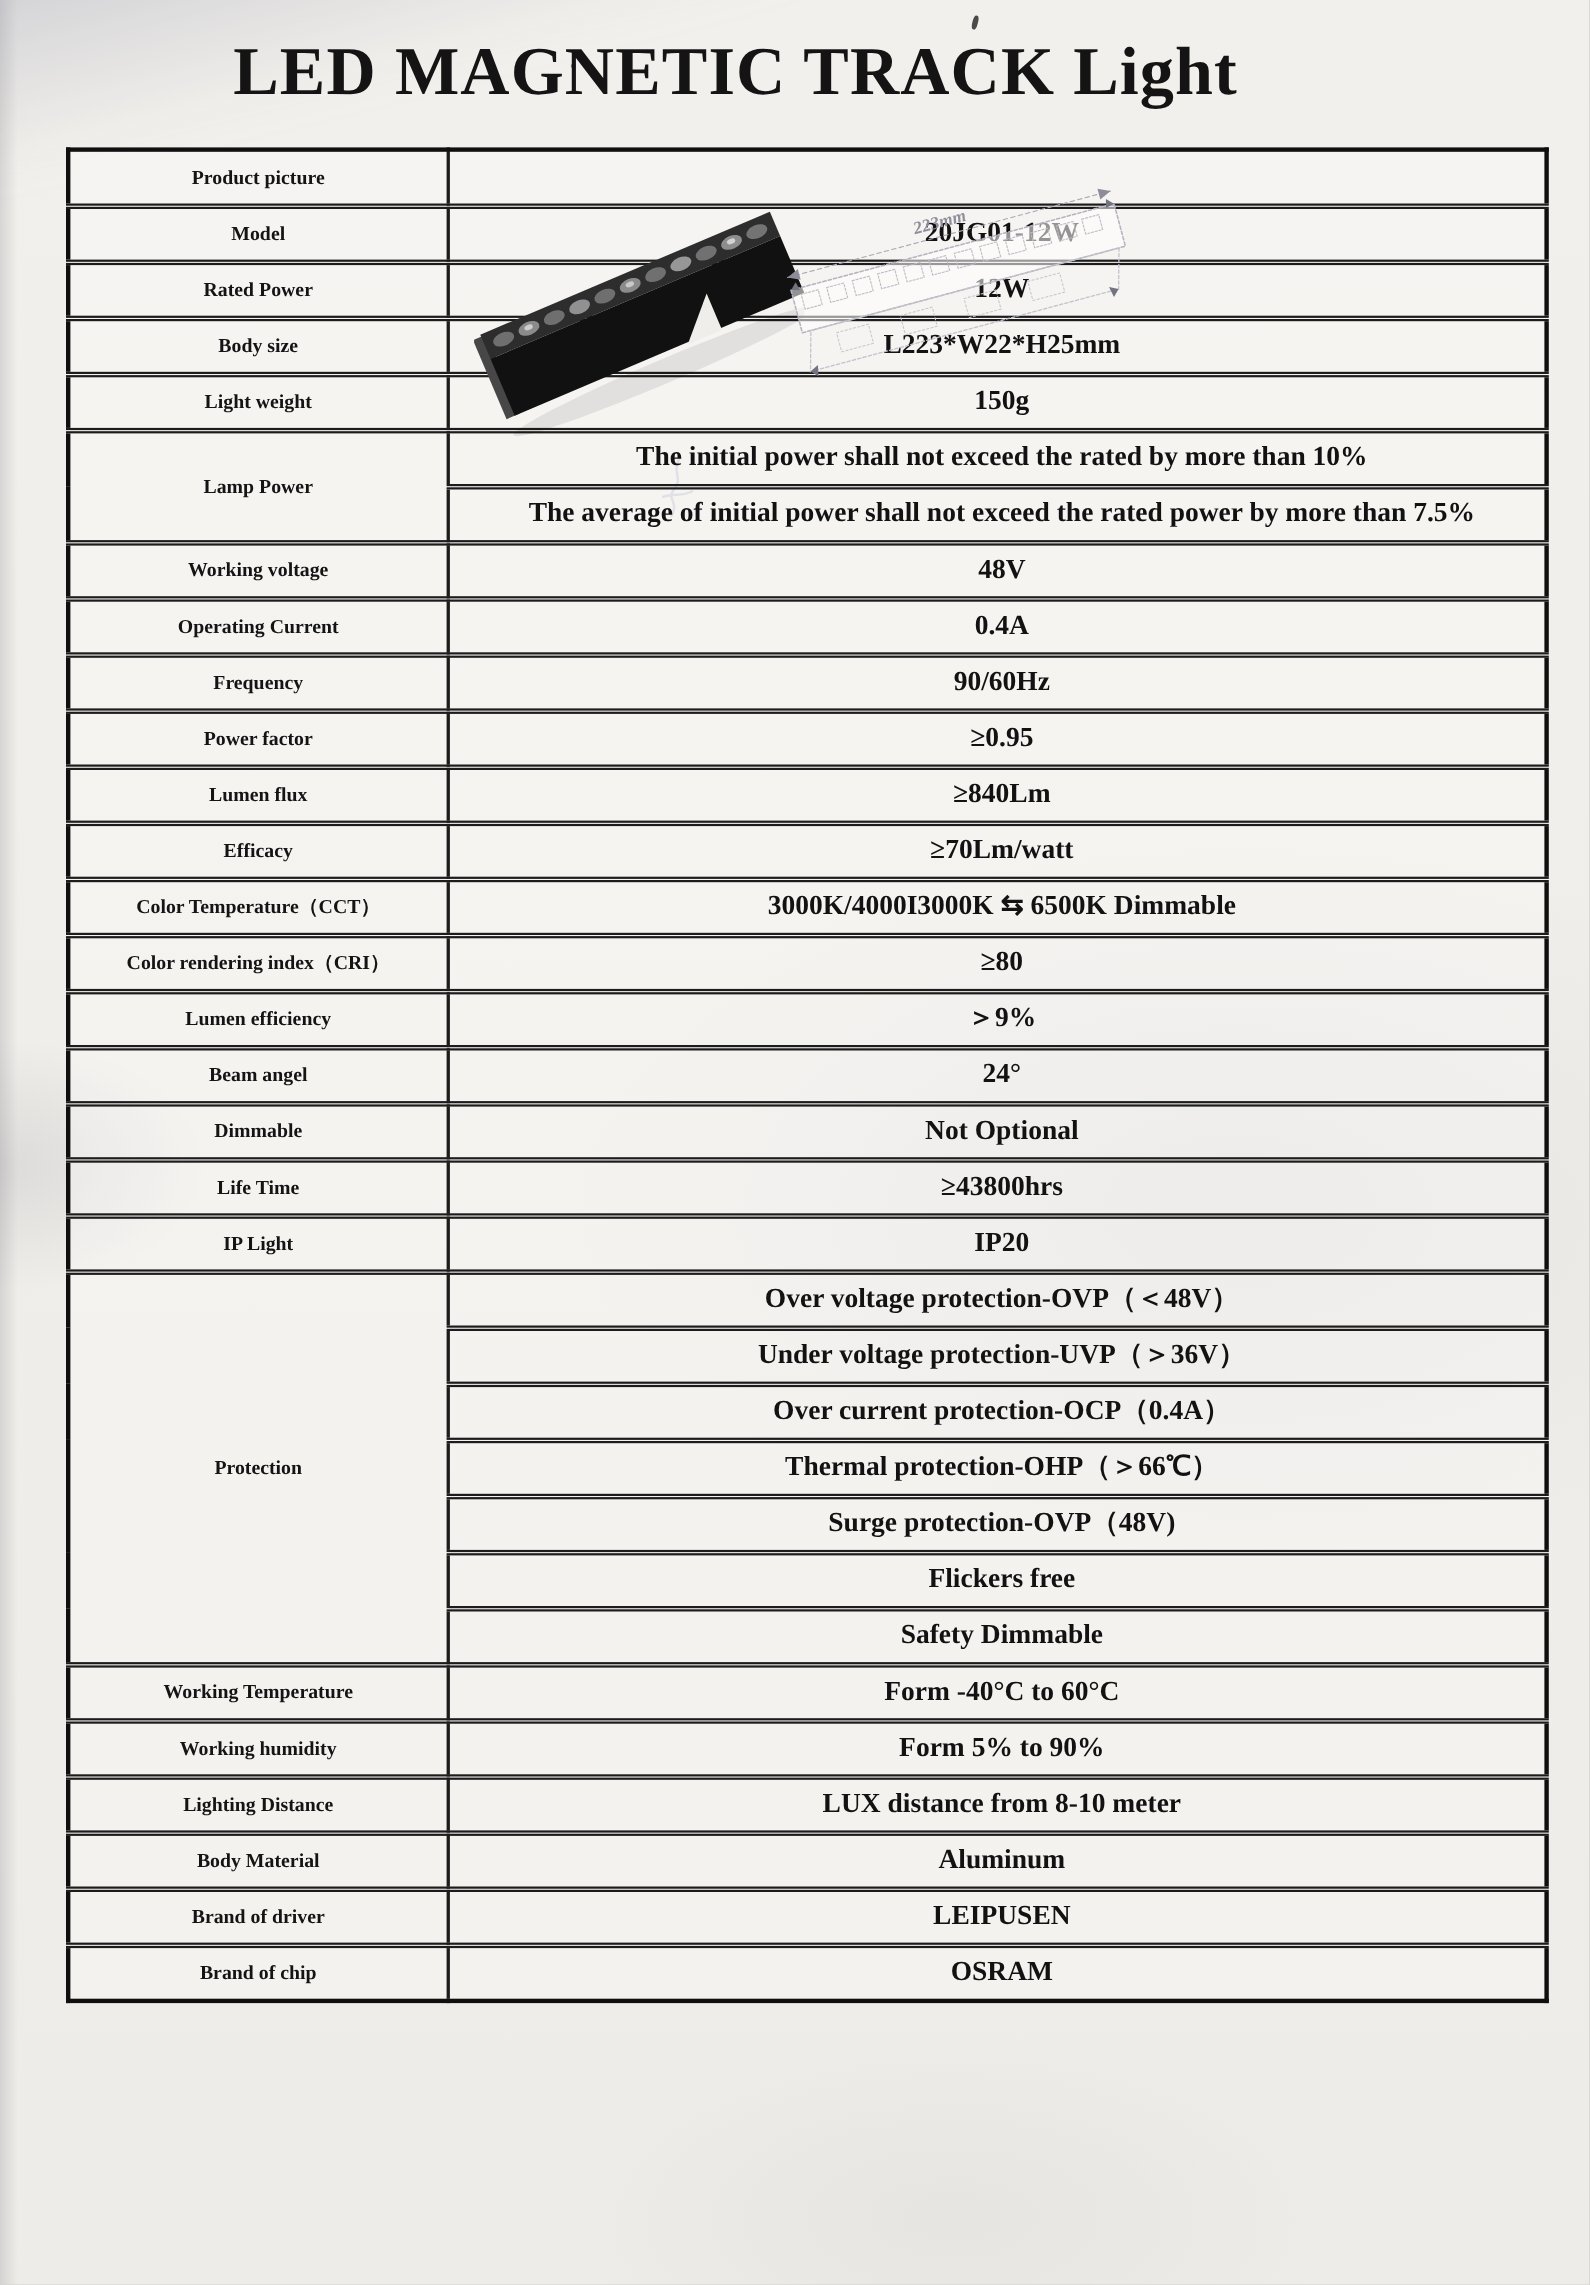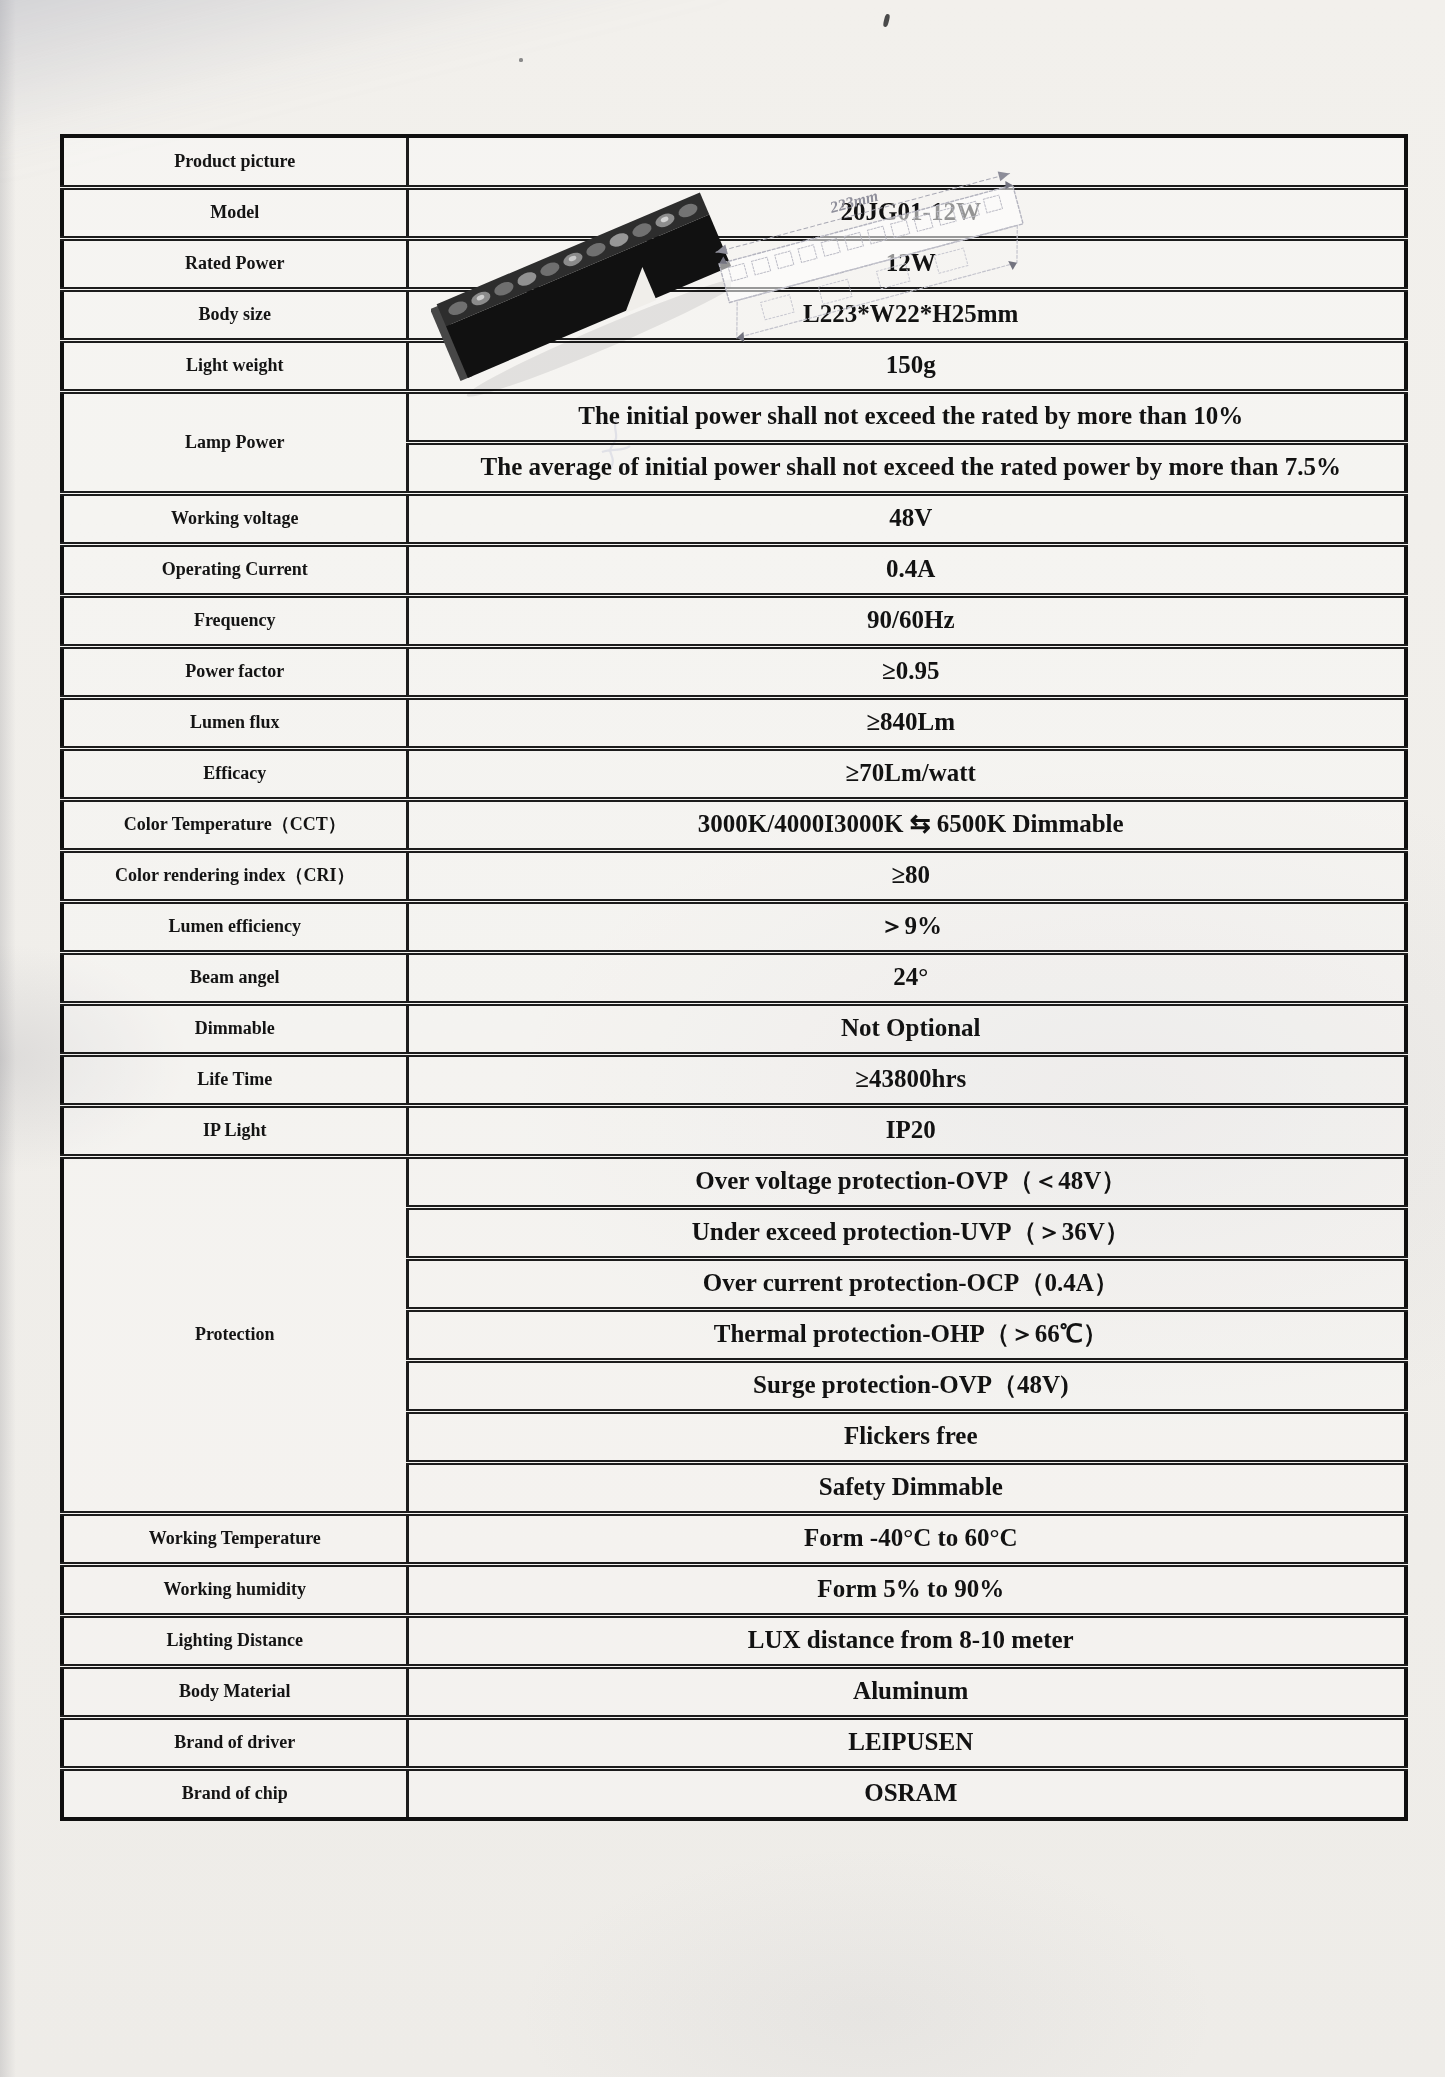--- a/index.html
+++ b/index.html
@@ -66,20 +66,21 @@
   .drawing-svg{position:absolute;left:288px;top:18px;}
 </style>
 </head>
 <body>
 
 <div class="page">
   <div class="scan-streak"></div>
   <div class="speck s1"></div>
   <div class="speck s2"></div>
 
+  <h1 class="title">LED MAGNETIC TRACK Light</h1>
 
   <svg class="pencil-mark" width="50" height="70" viewBox="0 0 50 70">
     <path d="M30 4 C22 18, 34 22, 24 34 C18 42, 30 44, 22 58 M14 40 C24 36, 34 40, 42 34" fill="none" stroke="#b9bcd0" stroke-width="2.2" opacity="0.65"></path>
   </svg>
 
   <table class="spec">
     <colgroup>
         <col class="c1">
         <col>
       </colgroup>
@@ -228,21 +229,21 @@
       <tr>
         <td class="lbl">IP Light</td>
         <td class="val">IP20</td>
       </tr>
 
       <tr class="r-prot">
         <td class="lbl" rowspan="7">Protection</td>
         <td class="val">Over voltage protection-OVP（＜48V）</td>
       </tr>
       <tr class="r-prot">
-        <td class="val">Under exceed  protection-UVP（＞36V）</td>
+        <td class="val">Under voltage  protection-UVP（＞36V）</td>
       </tr>
       <tr class="r-prot">
         <td class="val">Over current protection-OCP（0.4A）</td>
       </tr>
       <tr class="r-prot">
         <td class="val">Thermal protection-OHP（＞66℃）</td>
       </tr>
       <tr class="r-prot">
         <td class="val">Surge protection-OVP（48V)</td>
       </tr>

